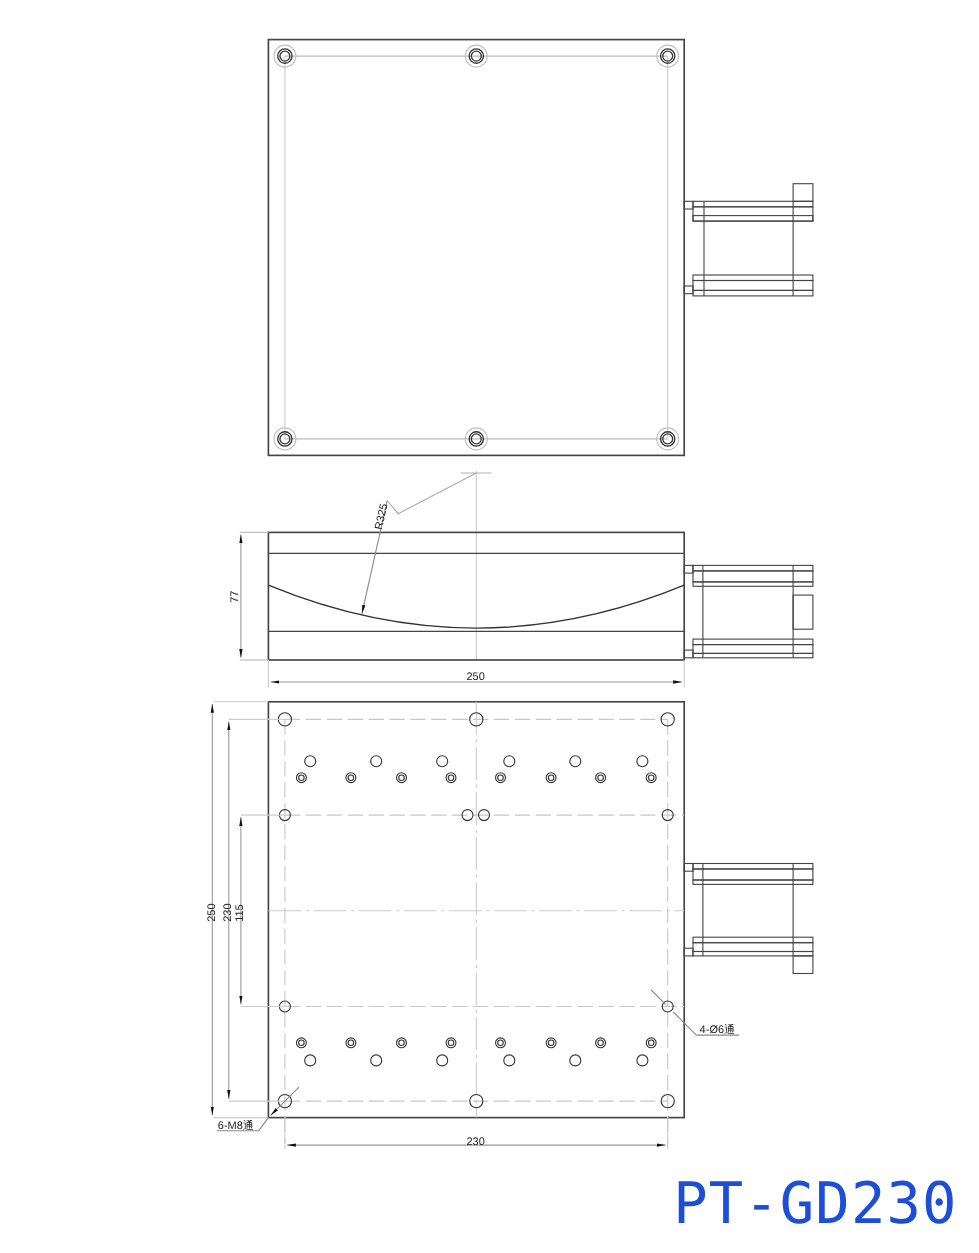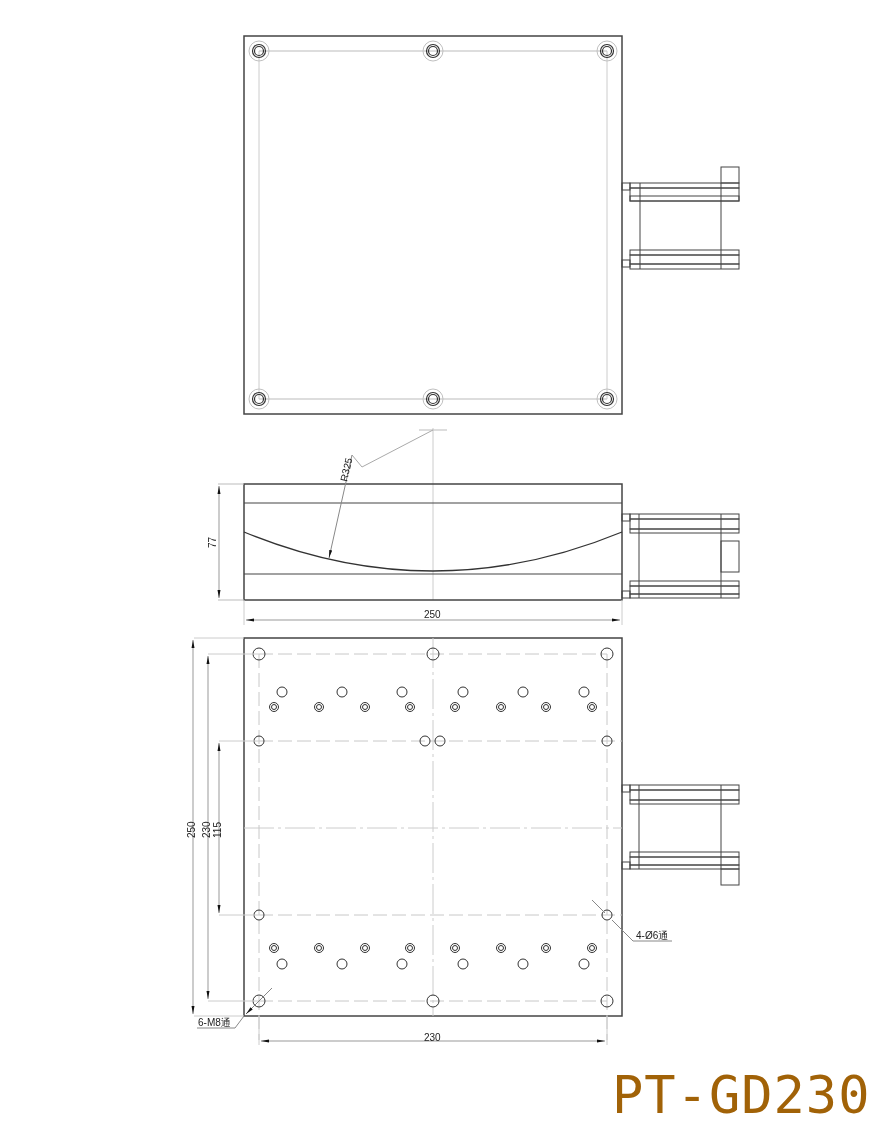--- a/index.html
+++ b/index.html
@@ -1,19 +1,19 @@
 <!DOCTYPE html>
 <html><head>
 <meta charset="utf-8">
 <style>
   html, body { margin:0; padding:0; background:#ffffff; }
   body { width:890px; height:1139px; position:relative; overflow:hidden; font-family:"Liberation Sans", sans-serif; }
   svg { position:absolute; left:0; top:0; }
   .dim { font-family:"Liberation Sans", sans-serif; font-size:10px; fill:#222; }
-  .title { position:absolute; left:612px; top:1060px; font-family:"DejaVu Sans Mono", monospace; font-size:52px; color:#a16207; letter-spacing:1px; line-height:70px; }
+  .title { position:absolute; left:612px; top:1060px; font-family:"DejaVu Sans Mono", monospace; font-size:52px; color:#1d4ed8; letter-spacing:1px; line-height:70px; }
 </style>
 </head>
 <body>
 
 <svg width="890" height="1139" viewBox="0 0 890 1139" xmlns="http://www.w3.org/2000/svg">
   <defs>
     <marker id="arr" markerWidth="8" markerHeight="6" refX="8" refY="3" orient="auto">
       <path d="M0,1.5 L8,3 L0,4.5 Z" fill="#111"></path>
     </marker>
     <marker id="arrs" markerWidth="8" markerHeight="6" refX="0" refY="3" orient="auto">

